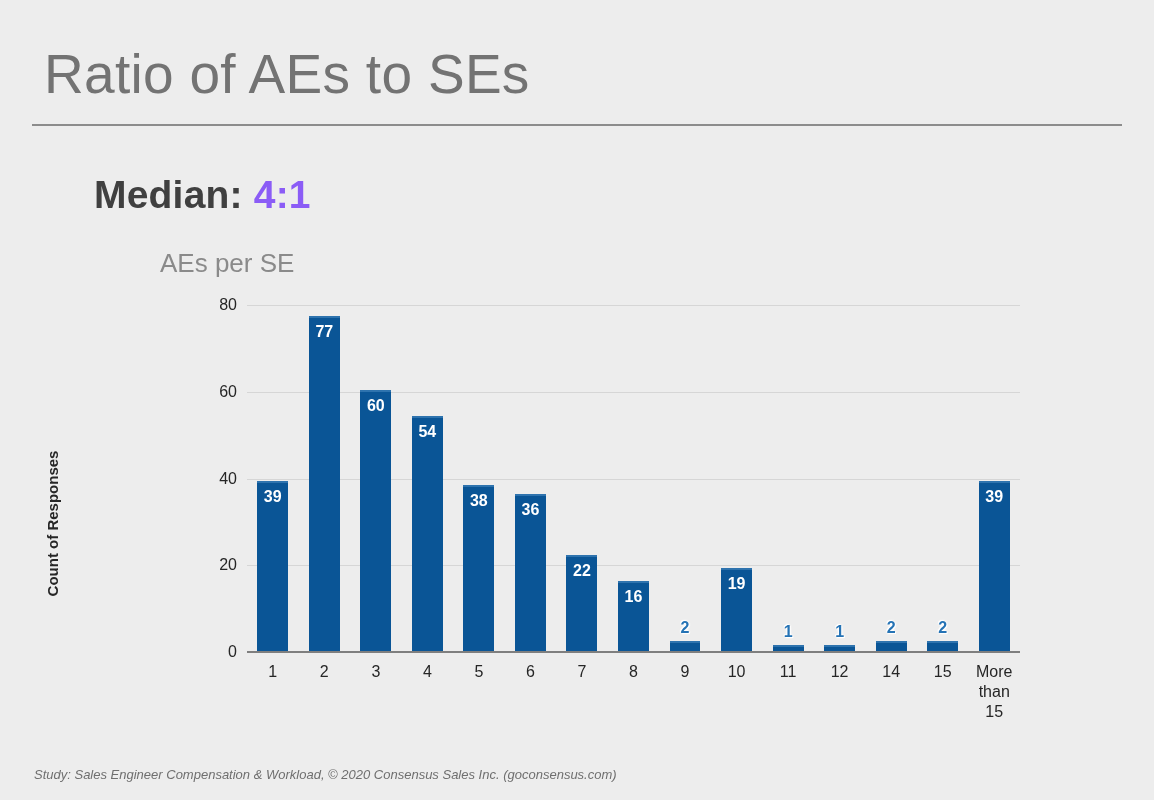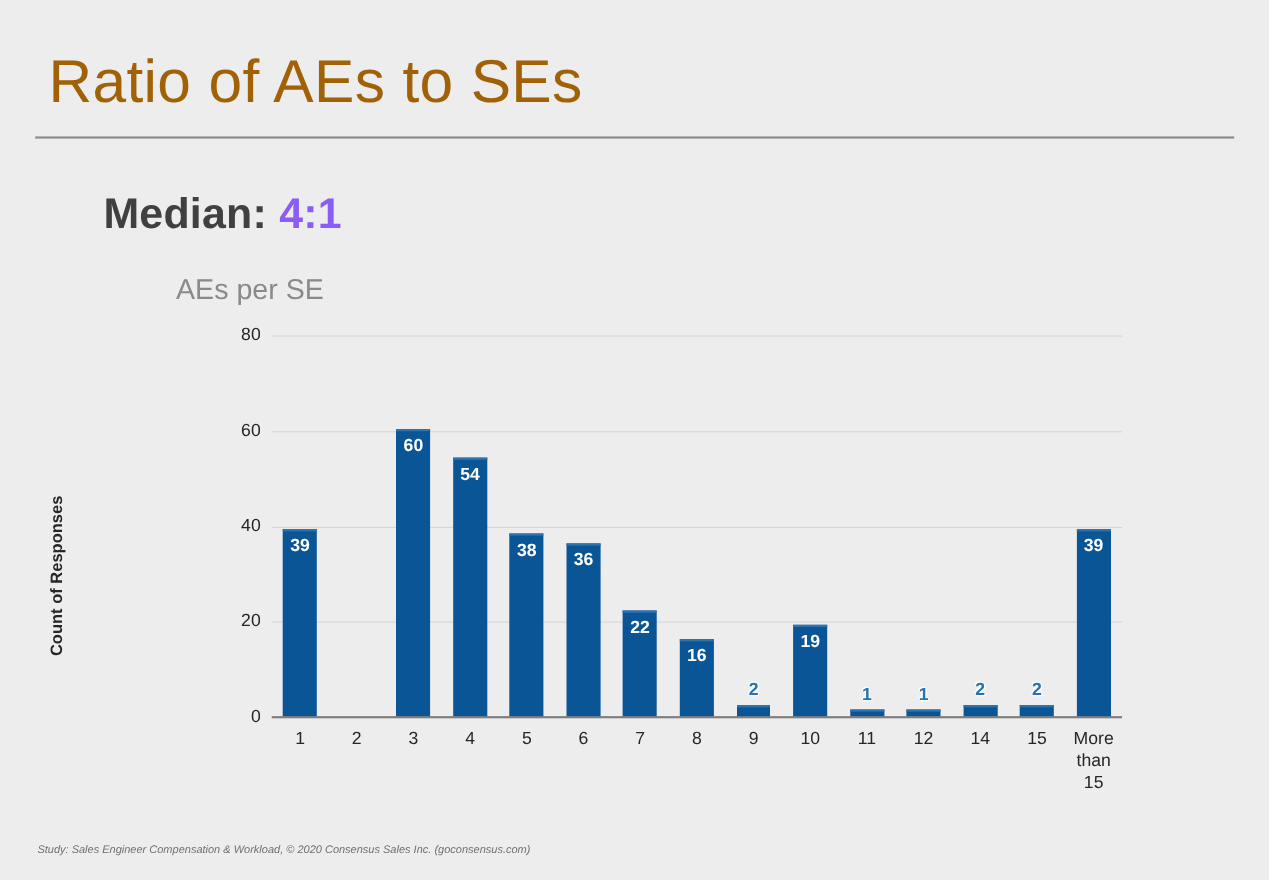--- a/index.html
+++ b/index.html
@@ -15,21 +15,21 @@
     position: relative;
   }
 
   
   #slide-title {
     position: absolute;
     left: 44px;
     top: 46px;
     font-size: 55px;
     font-weight: 300;
-    color: #a16207;
+    color: #737373;
     letter-spacing: 0.3px;
     line-height: 1.05;
     white-space: nowrap;
   }
   #title-rule {
     position: absolute;
     left: 32px;
     top: 124px;
     width: 1090px;
     height: 0;
@@ -176,21 +176,21 @@
     font-size: 16px;
     font-weight: bold;
     color: #262626;
   }
 
   
   #footer-note {
     position: absolute;
     left: 34px;
     top: 767px;
-    font-size: 10px;
+    font-size: 13px;
     font-style: italic;
     color: #6f6f6f;
     white-space: nowrap;
   }
 </style>
 </head>
 <body>
 
 <div id="slide-title">Ratio of AEs to SEs</div>
 <div id="title-rule"></div>
@@ -220,20 +220,23 @@
         <div class="ytick" style="top: 0px;">80</div>
       </div>
     <div id="bars">
         <div class="bar-slot" style="left: 0%; width: 6.66667%;">
           <div class="bar" style="height: 169.162px;">
             <div class="bar-label-in">39</div>
           </div>
           <div class="xtick">1</div>
         </div>
         <div class="bar-slot" style="left: 6.66667%; width: 6.66667%;">
+          <div class="bar" style="height: 333.988px;">
+            <div class="bar-label-in">77</div>
+          </div>
           <div class="xtick">2</div>
         </div>
         <div class="bar-slot" style="left: 13.3333%; width: 6.66667%;">
           <div class="bar" style="height: 260.25px;">
             <div class="bar-label-in">60</div>
           </div>
           <div class="xtick">3</div>
         </div>
         <div class="bar-slot" style="left: 20%; width: 6.66667%;">
           <div class="bar" style="height: 234.225px;">

